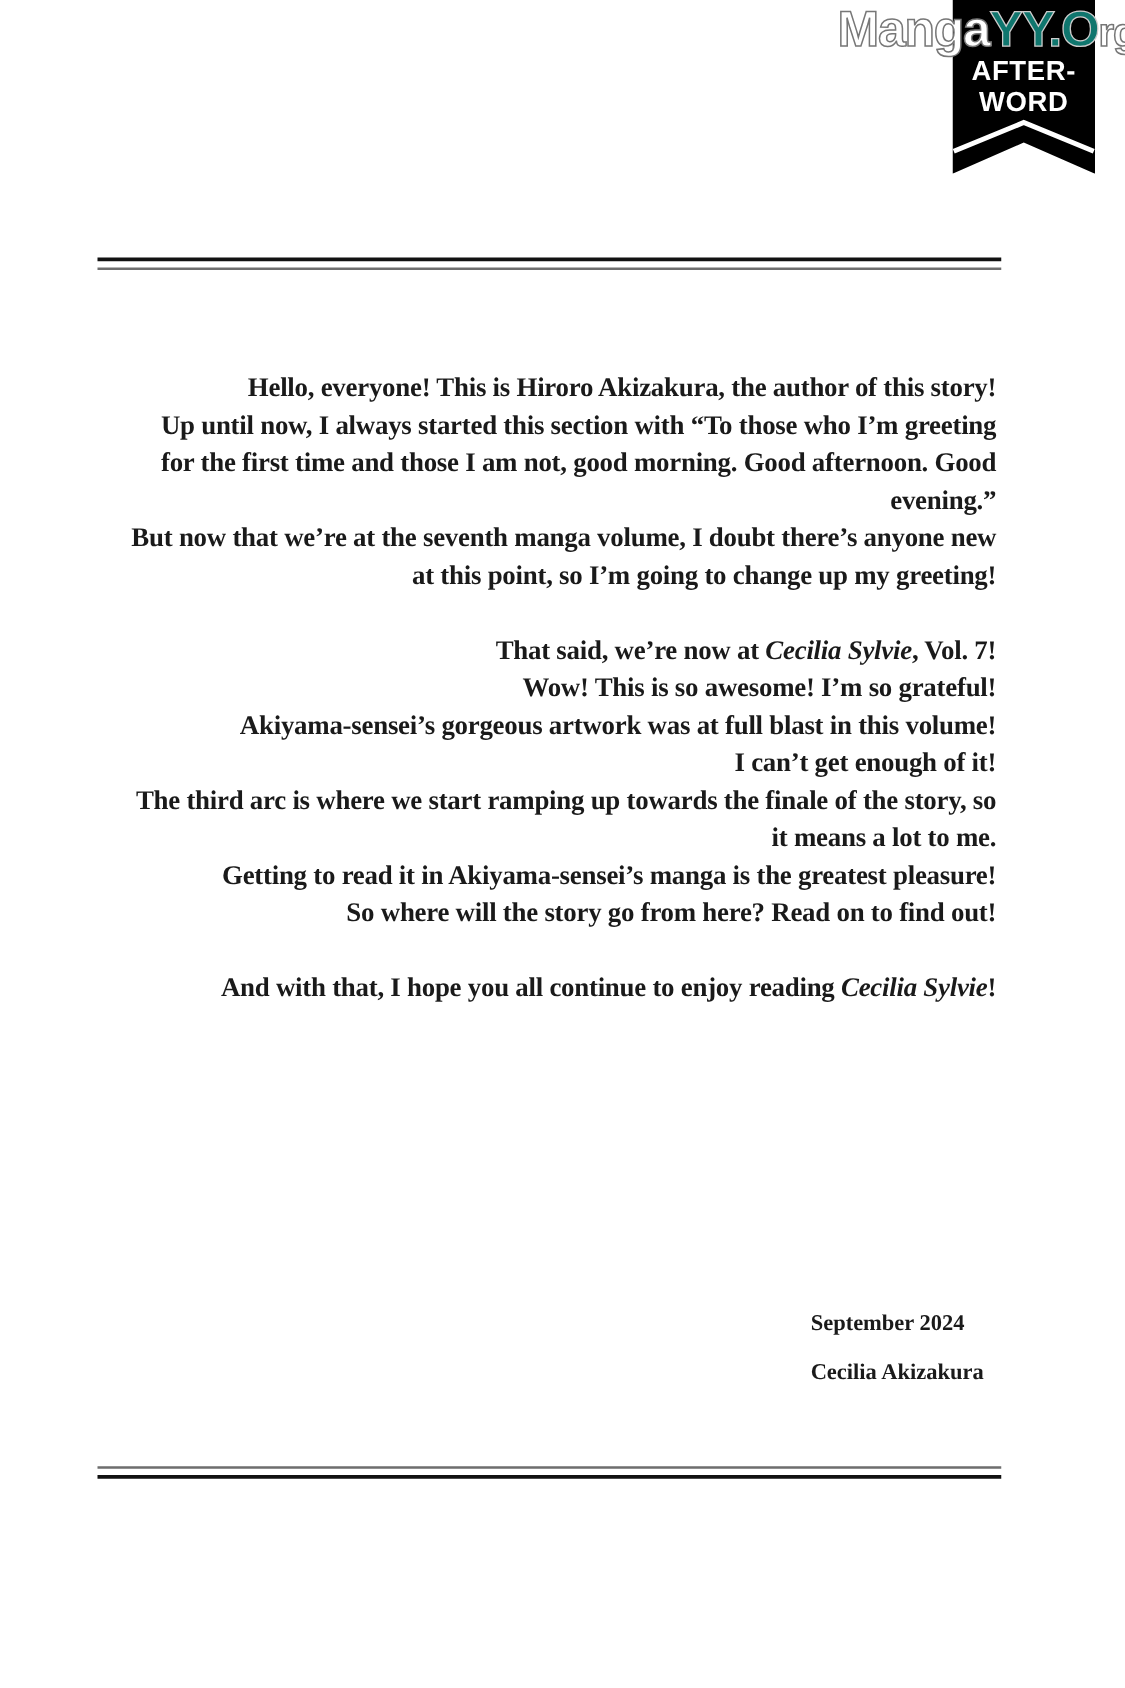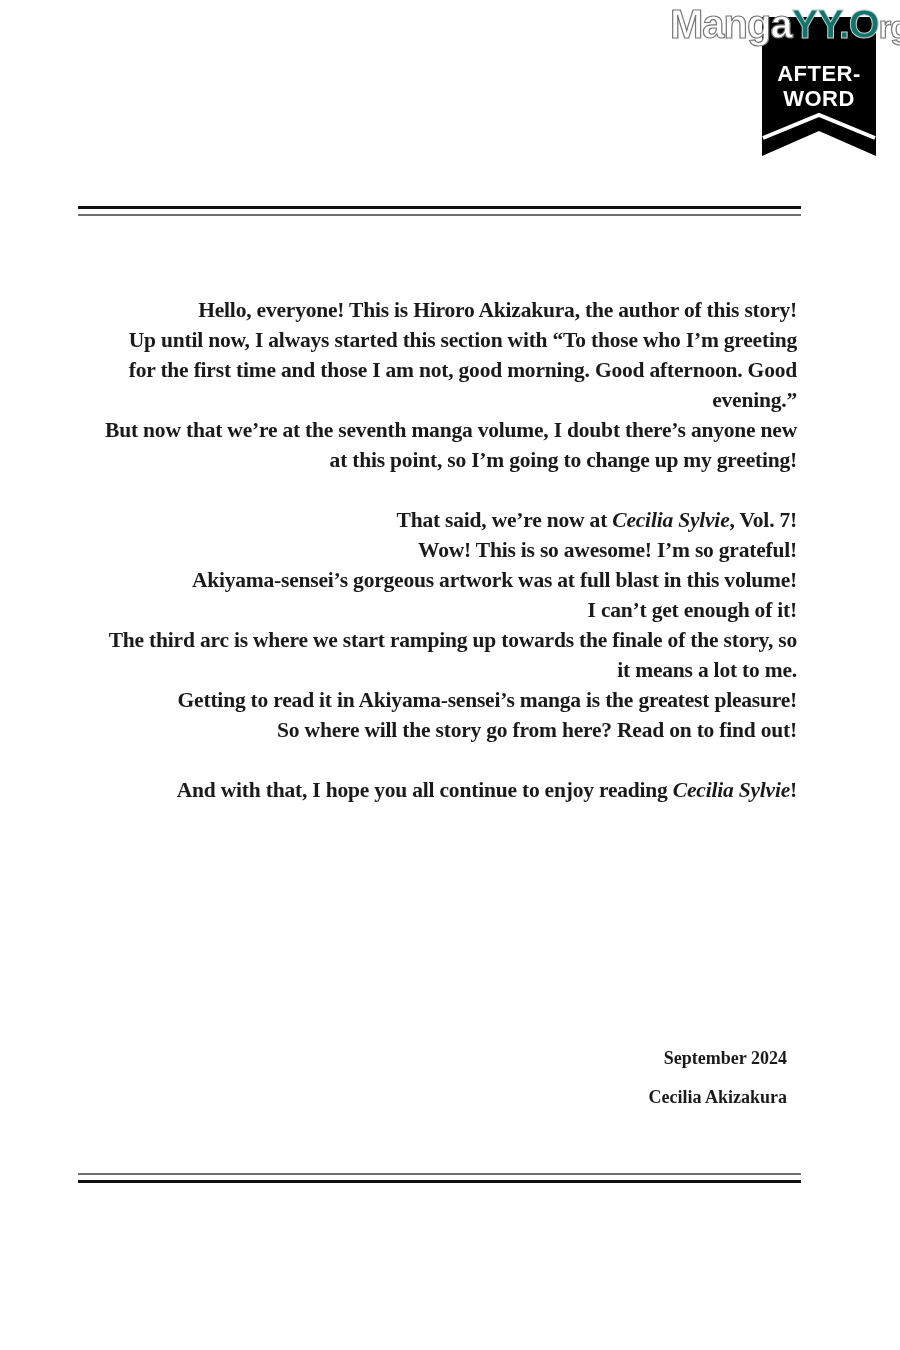--- a/index.html
+++ b/index.html
@@ -34,21 +34,20 @@
       -webkit-text-stroke: 1px #cccccc;
     }
     .watermark .sm { font-size: 32px; }
     .banner {
       position: absolute;
       left: 762px;
       top: 0;
       width: 136px;
       height: 139px;
       z-index: 2;
-      margin-top: 17px;
     }
     .banner svg { display: block; }
     .banner-text {
       position: absolute;
       left: 0;
       top: 44px;
       width: 114px;
       text-align: center;
       font-family: "Liberation Sans", "DejaVu Sans", sans-serif;
       font-weight: bold;
@@ -81,21 +80,20 @@
     }
     .content p {
       margin: 0;
     }
     .content .gap { height: 30px; }
     .content em { font-style: italic; }
     .signature {
       position: absolute;
       right: 113px;
       top: 1046px;
-      text-align: right;
       font-weight: bold;
       font-size: 18px;
     }
     .signature .date { line-height: 24px; }
     .signature .author { margin-top: 15px; line-height: 24px; }
   </style>
 </head>
 <body>
 
 <div class="watermark"><span>Manga</span><span class="yy">YY</span><span class="yy">.O</span><span class="sm">rg</span></div>

